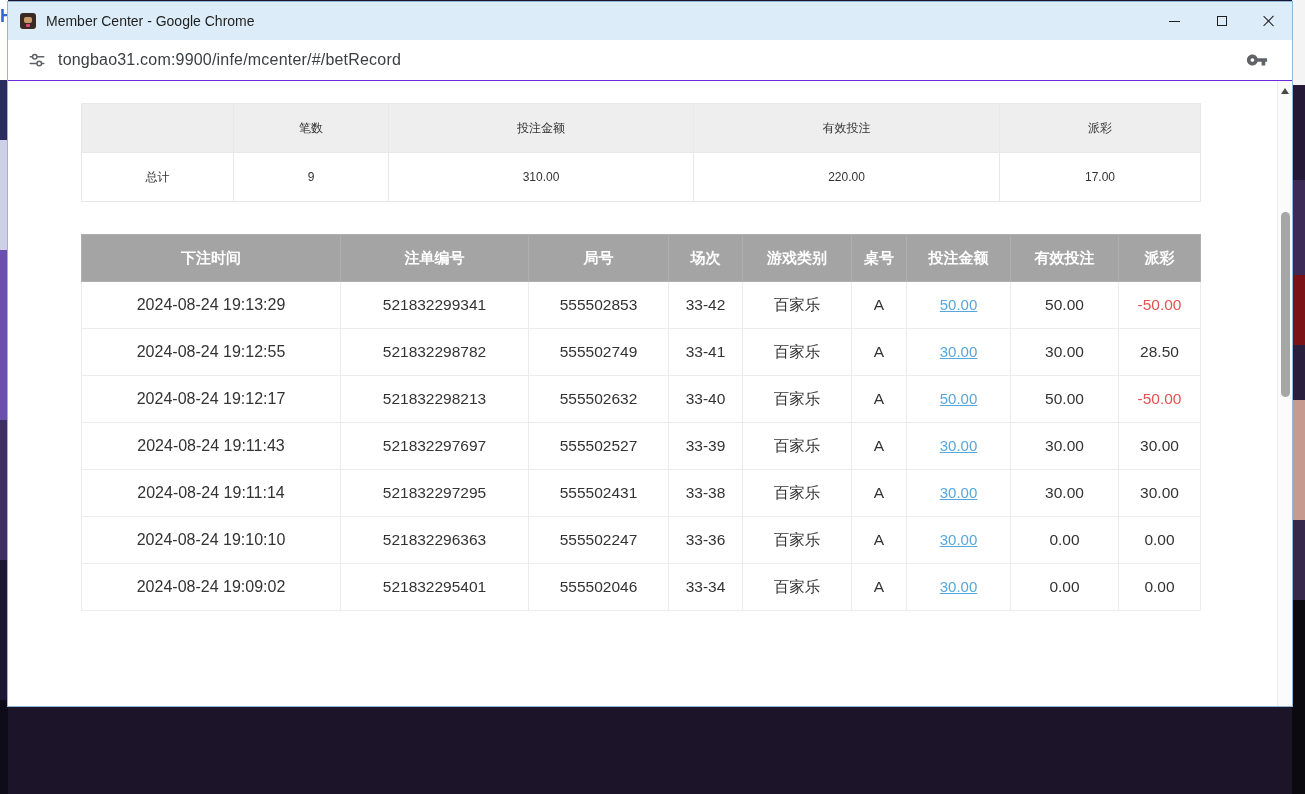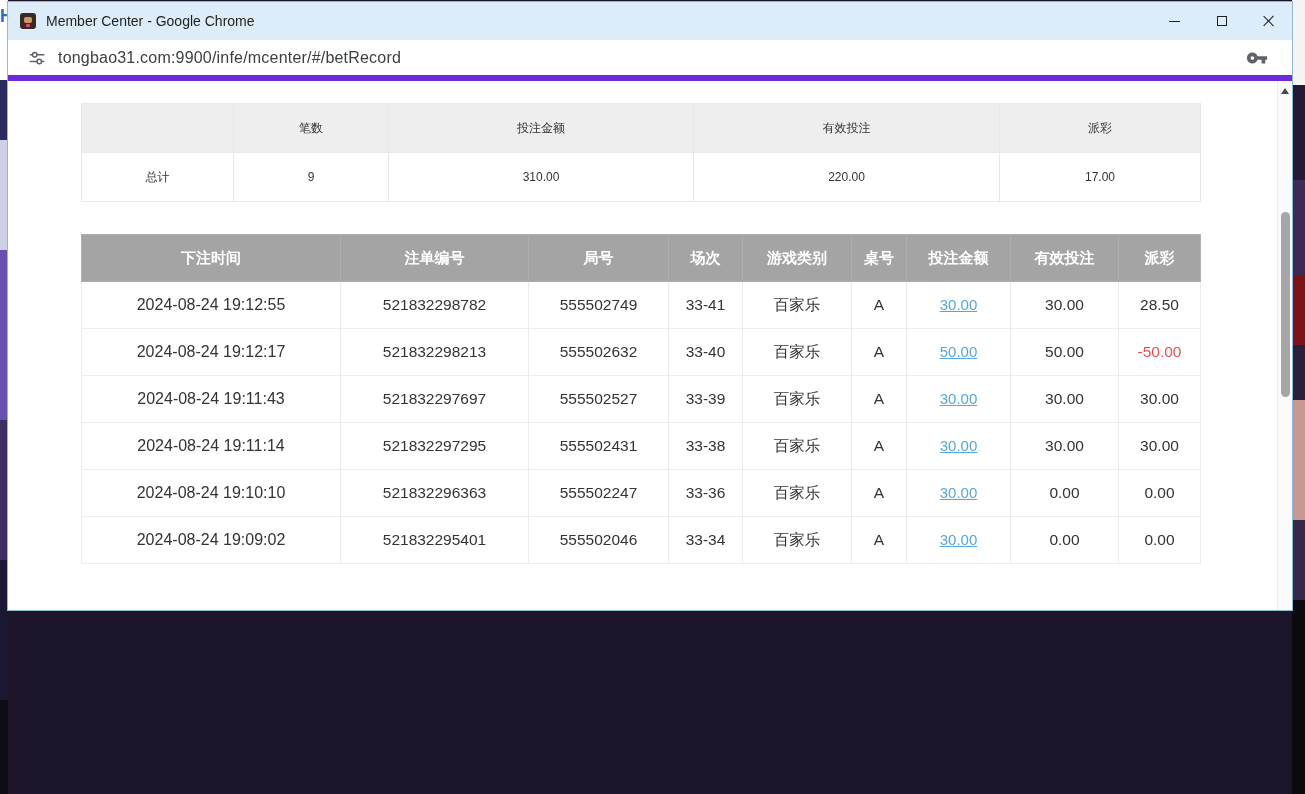--- a/index.html
+++ b/index.html
@@ -16,21 +16,21 @@
   .bg-left { left: 0; width: 8px; }
   .bg-right { right: 0; width: 13px; }
   .bg-seg { width: 100%; }
   .bg-h-letter {
     position: absolute; left: 0; top: 6px; width: 8px; overflow: hidden;
     color: #2b6cd4; font-weight: bold; font-size: 18px; line-height: 20px;
   }
 
   
   .browser-window {
-    position: absolute; left: 8px; top: 2px; width: 1284px; height: 608px;
+    position: absolute; left: 8px; top: 2px; width: 1284px; height: 704px;
     background: #fff; z-index: 1;
     box-shadow: 0 0 0 1px #8fb8d8;
     display: flex; flex-direction: column;
   }
 
   .title-bar {
     height: 38px; flex: 0 0 38px;
     background: var(--title-bar-bg, #dcedf9);
     display: flex; align-items: center;
     padding-left: 12px; position: relative;
@@ -57,21 +57,21 @@
   .max-glyph { width: 10px; height: 10px; border: 1px solid #1f1f1f; display: block; background: transparent; }
   .close-glyph { position: relative; width: 12px; height: 12px; display: block; }
   .close-glyph::before, .close-glyph::after {
     content: ""; position: absolute; left: 5px; top: -1px; width: 1.4px; height: 14px; background: #1f1f1f;
   }
   .close-glyph::before { transform: rotate(45deg); }
   .close-glyph::after { transform: rotate(-45deg); }
 
   .address-bar {
     height: 41px; flex: 0 0 41px; background: #fff;
-    border-bottom: 6px solid #6d28d9;
+    border-bottom: 1px solid #6d28d9;
     display: flex; align-items: center; padding: 0 14px;
   }
   .tune-icon { margin: 0 12px 0 6px; display: flex; }
   .url-text { font-size: 16px; color: #3c4043; letter-spacing: 0.2px; white-space: nowrap; }
   .key-icon { margin-left: auto; margin-right: 10px; display: flex; }
 
   .content { flex: 1 1 auto; position: relative; background: #fff; overflow: hidden; }
 
   
   .scrollbar {
@@ -253,20 +253,31 @@
             <th class="col-session">场次</th>
             <th class="col-game_type">游戏类别</th>
             <th class="col-table_no">桌号</th>
             <th class="col-bet_amount">投注金额</th>
             <th class="col-valid_bet">有效投注</th>
             <th class="col-payout">派彩</th>
           </tr>
       </thead>
       <tbody>
           <tr>
+            <td class="col-time">2024-08-24 19:13:29</td>
+            <td class="col-bet_no">521832299341</td>
+            <td class="col-round_no">555502853</td>
+            <td class="col-session">33-42</td>
+            <td class="col-game_type">百家乐</td>
+            <td class="col-table_no">A</td>
+            <td class="col-bet_amount"><a href="#" class="amount-link">50.00</a></td>
+            <td class="col-valid_bet">50.00</td>
+            <td class="col-payout negative">-50.00</td>
+          </tr>
+          <tr>
             <td class="col-time">2024-08-24 19:12:55</td>
             <td class="col-bet_no">521832298782</td>
             <td class="col-round_no">555502749</td>
             <td class="col-session">33-41</td>
             <td class="col-game_type">百家乐</td>
             <td class="col-table_no">A</td>
             <td class="col-bet_amount"><a href="#" class="amount-link">30.00</a></td>
             <td class="col-valid_bet">30.00</td>
             <td class="col-payout">28.50</td>
           </tr>

